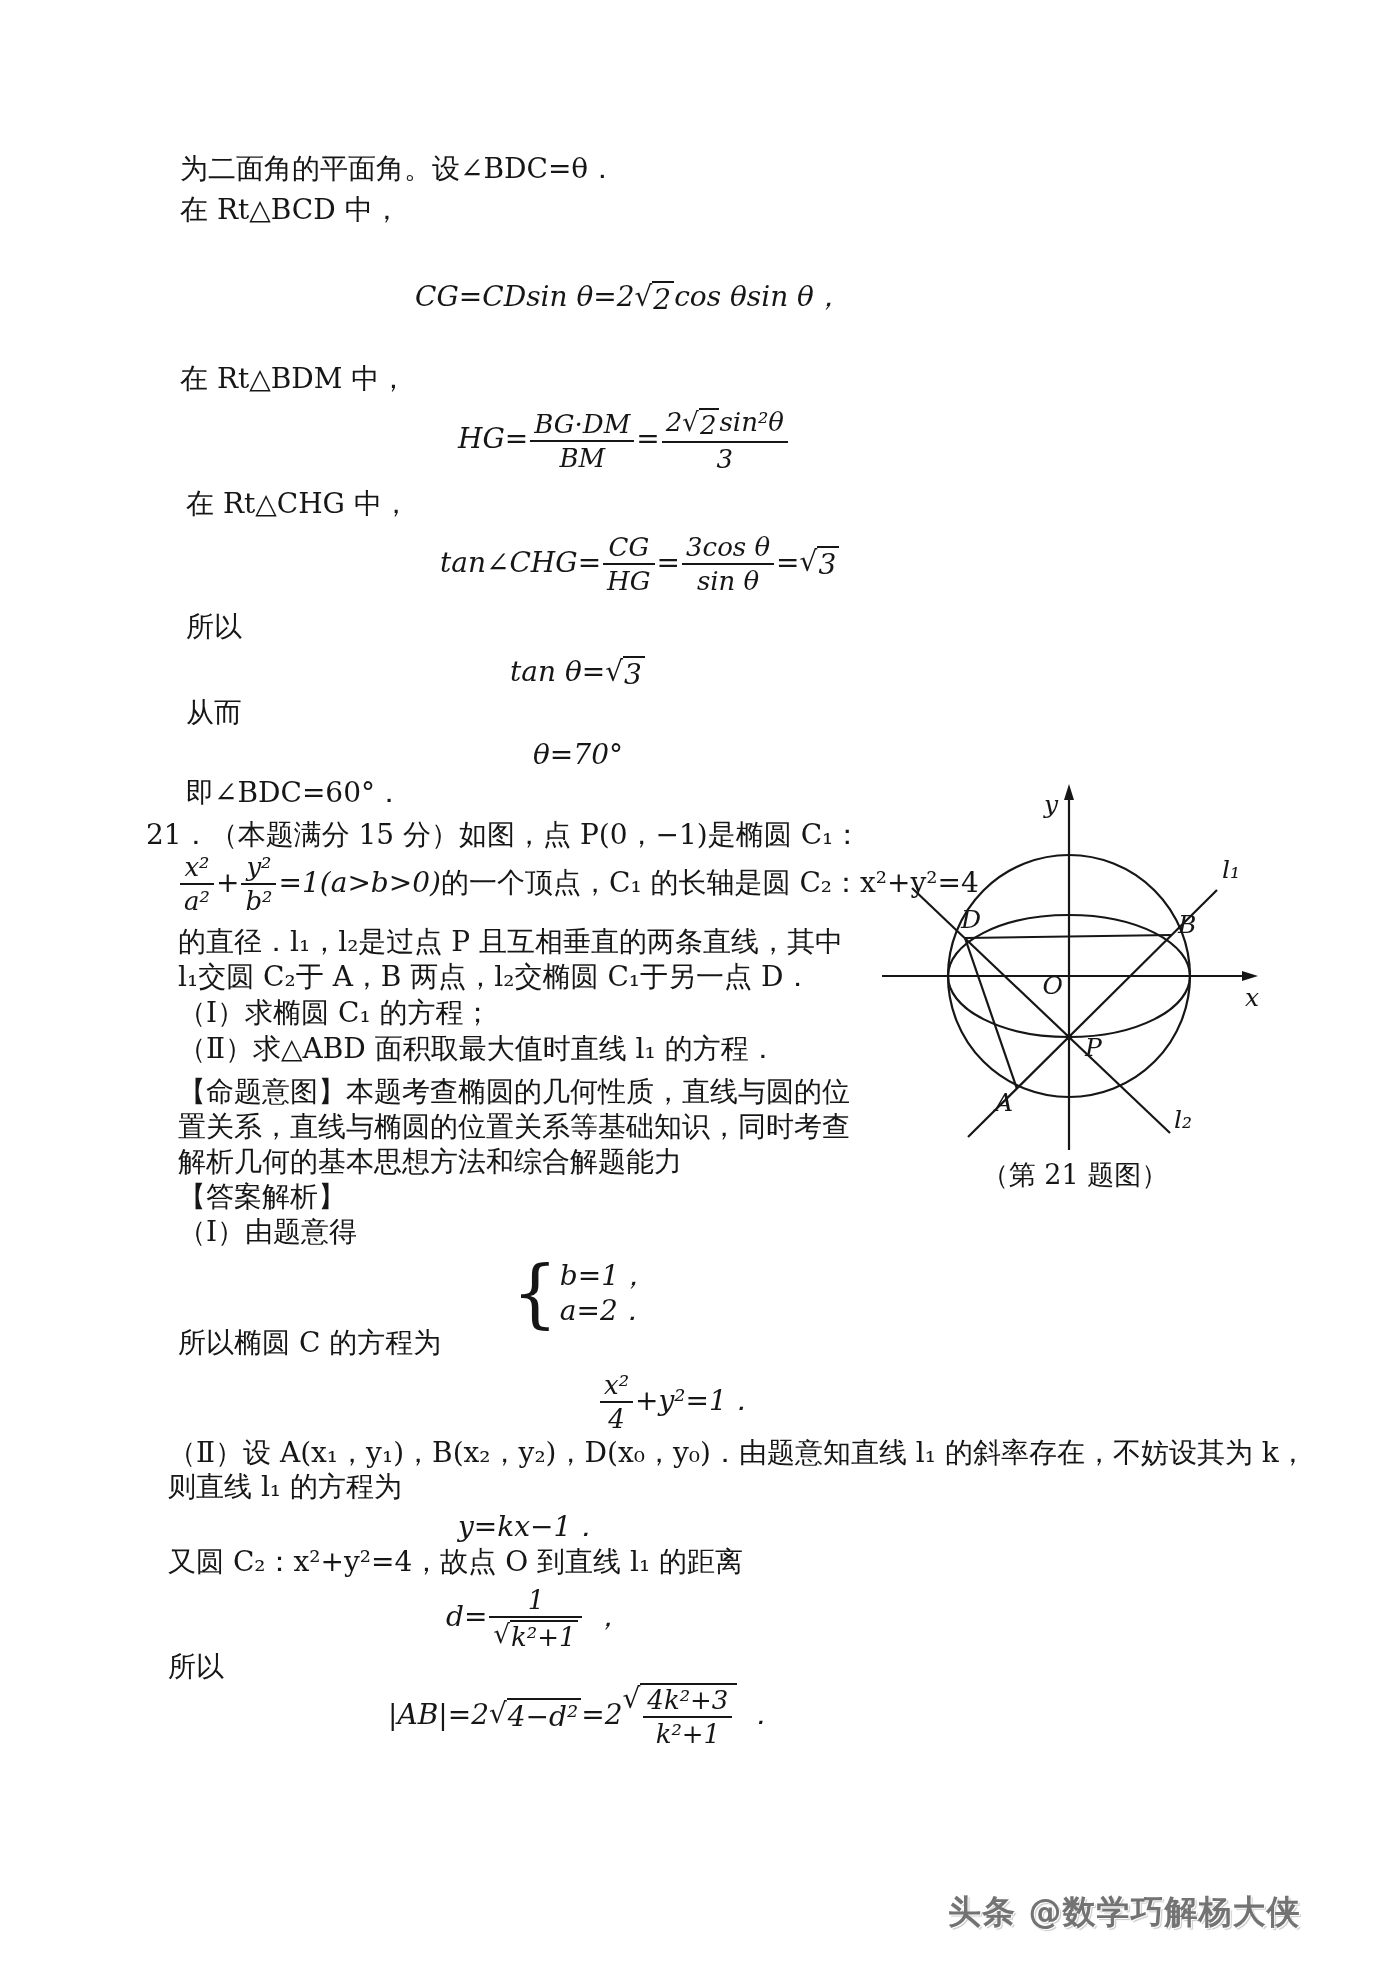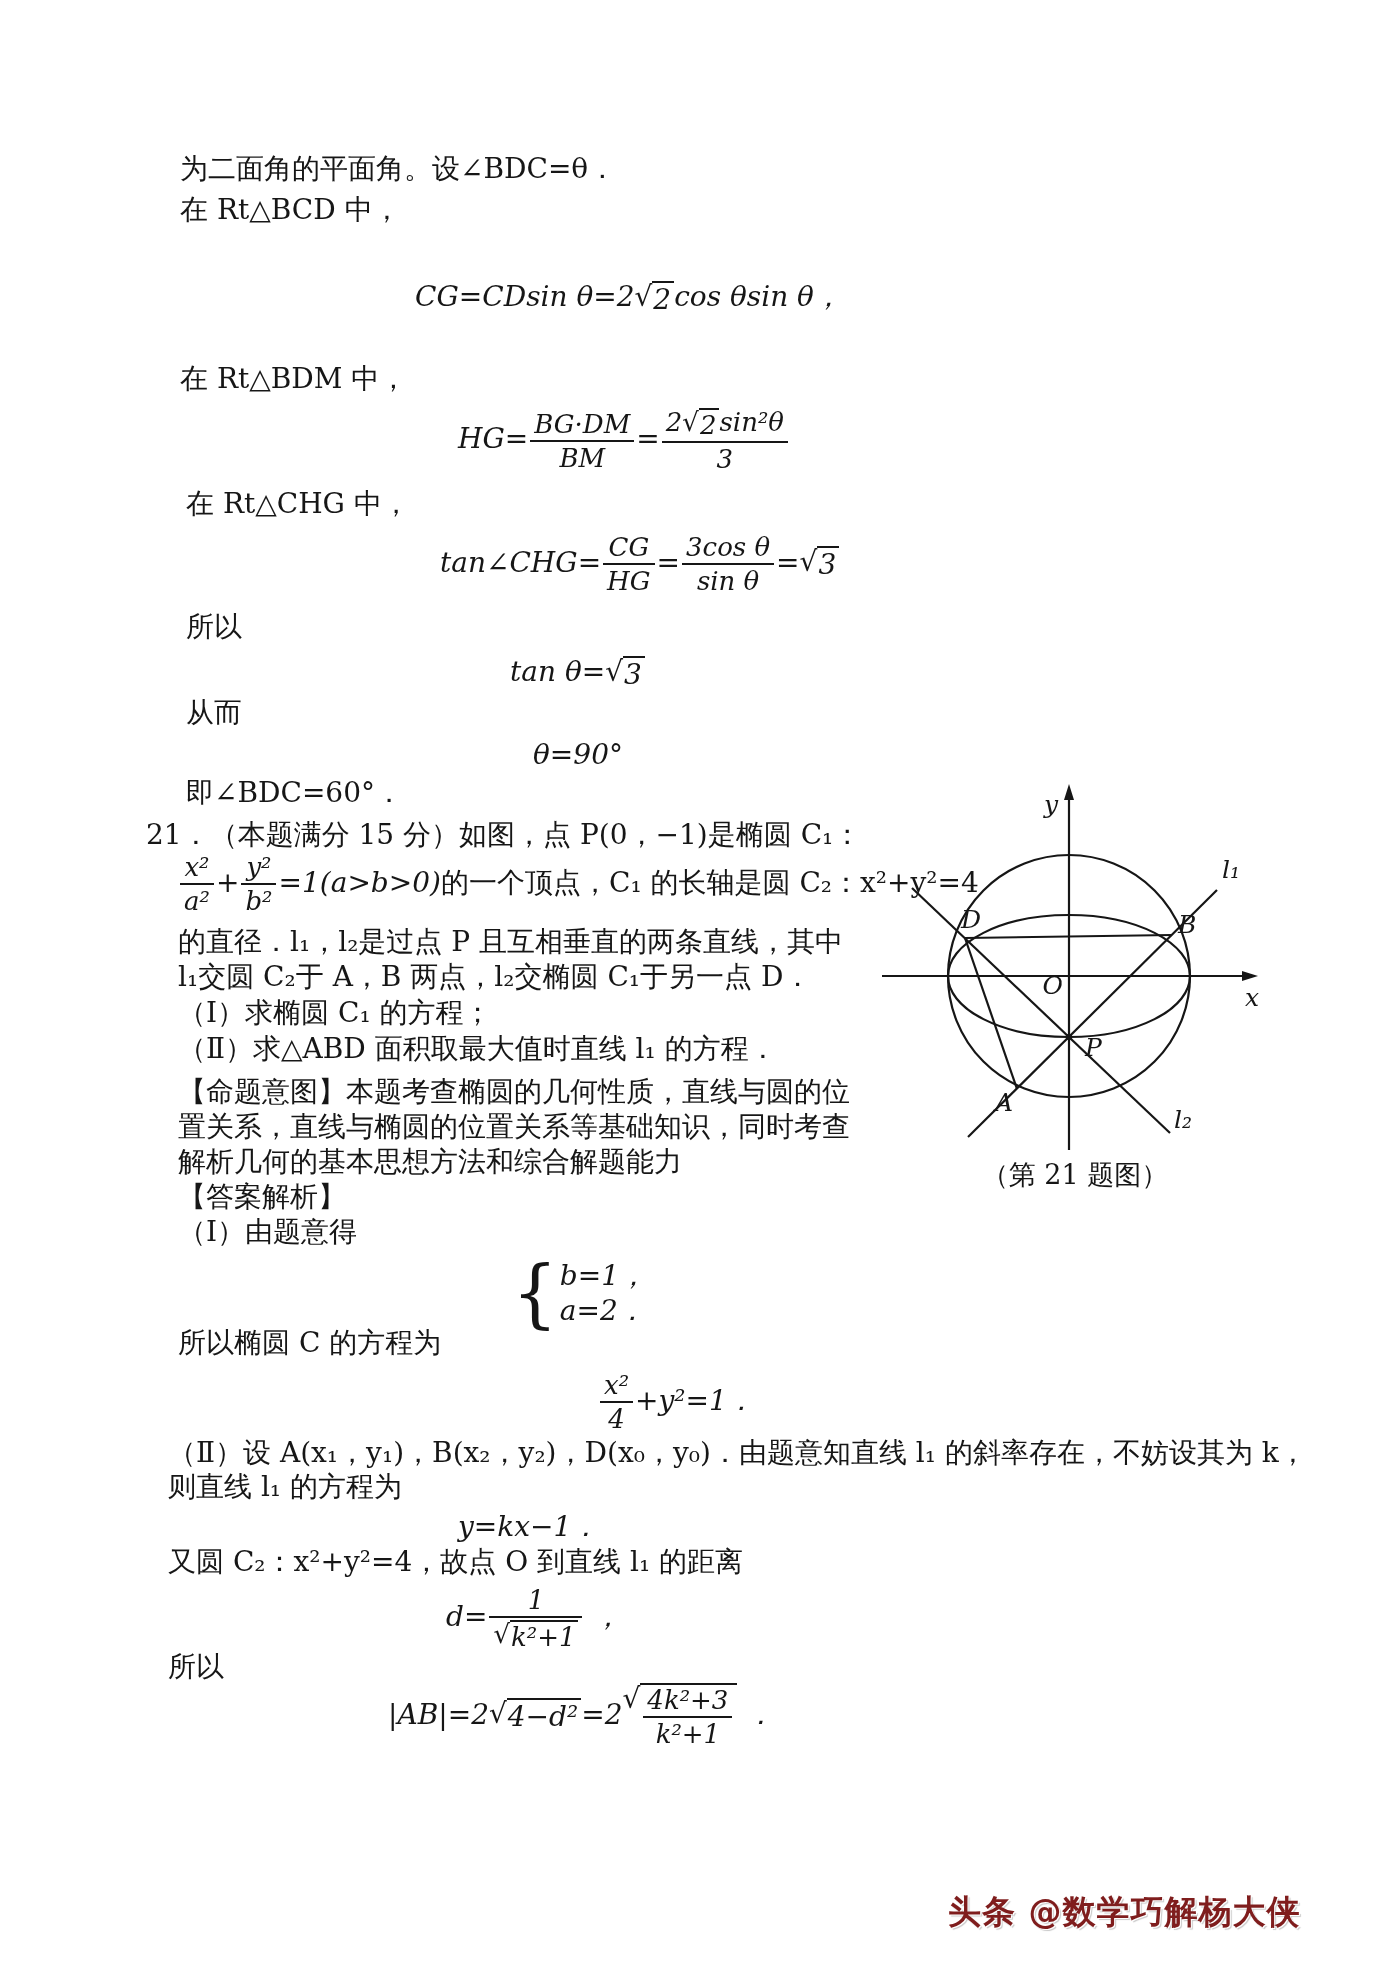--- a/index.html
+++ b/index.html
@@ -22,39 +22,39 @@
   .cases .cases-col{display:inline-block;text-align:left;}
   .cases .case-row{display:block;line-height:35px;}
   .i{font-style:italic;}
   
   .figure{position:absolute;left:868px;top:778px;width:412px;height:432px;}
   .figure svg{display:block;}
   .fig-label{font-family:"DejaVu Serif","Liberation Serif",serif;font-style:italic;font-size:25px;fill:#161616;}
   .fig-caption{font-family:"DejaVu Serif","Liberation Serif",serif;font-size:27px;fill:#161616;}
   
   .watermark{position:absolute;left:948px;top:1890px;font-size:33px;font-weight:700;
-             font-family:"DejaVu Sans","Liberation Sans",sans-serif;color:#7f1d1d;
+             font-family:"DejaVu Sans","Liberation Sans",sans-serif;color:#737373;
              text-shadow:1px 1px 0 #ffffff,2px 2px 1px #c9c9c9;letter-spacing:1px;}
 </style>
 </head>
 <body>
 
 <div class="page">
 
   <div class="line" style="left:180px;top:152px">为二面角的平面角。设∠BDC=θ．</div>
   <div class="line" style="left:180px;top:193px">在 Rt△BCD 中，</div>
   <div class="line formula" style="left:415px;top:280px">CG=CDsin θ=2<span class="sqrt"><span class="rad">√</span><span class="radicand">2</span></span>cos θsin θ，</div>
   <div class="line" style="left:180px;top:362px">在 Rt△BDM 中，</div>
   <div class="line formula" style="left:458px;top:407px">HG=<span class="frac"><span class="num">BG·DM</span><span class="den">BM</span></span>=<span class="frac"><span class="num">2<span class="sqrt"><span class="rad">√</span><span class="radicand">2</span></span>sin²θ</span><span class="den">3</span></span></div>
   <div class="line" style="left:186px;top:487px">在 Rt△CHG 中，</div>
   <div class="line formula" style="left:440px;top:532px">tan∠CHG=<span class="frac"><span class="num">CG</span><span class="den">HG</span></span>=<span class="frac"><span class="num">3cos θ</span><span class="den">sin θ</span></span>=<span class="sqrt"><span class="rad">√</span><span class="radicand">3</span></span></div>
   <div class="line" style="left:186px;top:610px">所以</div>
   <div class="line formula" style="left:510px;top:655px">tan θ=<span class="sqrt"><span class="rad">√</span><span class="radicand">3</span></span></div>
   <div class="line" style="left:186px;top:696px">从而</div>
-  <div class="line formula" style="left:533px;top:738px">θ=90°</div>
+  <div class="line formula" style="left:533px;top:738px">θ=70°</div>
   <div class="line" style="left:186px;top:776px">即∠BDC=60°．</div>
 
   <div class="line" style="left:146px;top:818px">21．（本题满分 15 分）如图，点 P(0，−1)是椭圆 C₁：</div>
   <div class="line" style="left:178px;top:852px"><span class="frac"><span class="num"><span class="i">x²</span></span><span class="den"><span class="i">a²</span></span></span>+<span class="frac"><span class="num"><span class="i">y²</span></span><span class="den"><span class="i">b²</span></span></span><span class="i">=1(a&gt;b&gt;0)</span>的一个顶点，C₁ 的长轴是圆 C₂：x²+y²=4</div>
   <div class="line" style="left:178px;top:925px">的直径．l₁，l₂是过点 P 且互相垂直的两条直线，其中</div>
   <div class="line" style="left:178px;top:960px">l₁交圆 C₂于 A，B 两点，l₂交椭圆 C₁于另一点 D．</div>
   <div class="line" style="left:178px;top:996px">（Ⅰ）求椭圆 C₁ 的方程；</div>
   <div class="line" style="left:178px;top:1032px">（Ⅱ）求△ABD 面积取最大值时直线 l₁ 的方程．</div>
   <div class="line" style="left:178px;top:1075px">【命题意图】本题考查椭圆的几何性质，直线与圆的位</div>
   <div class="line" style="left:178px;top:1110px">置关系，直线与椭圆的位置关系等基础知识，同时考查</div>

